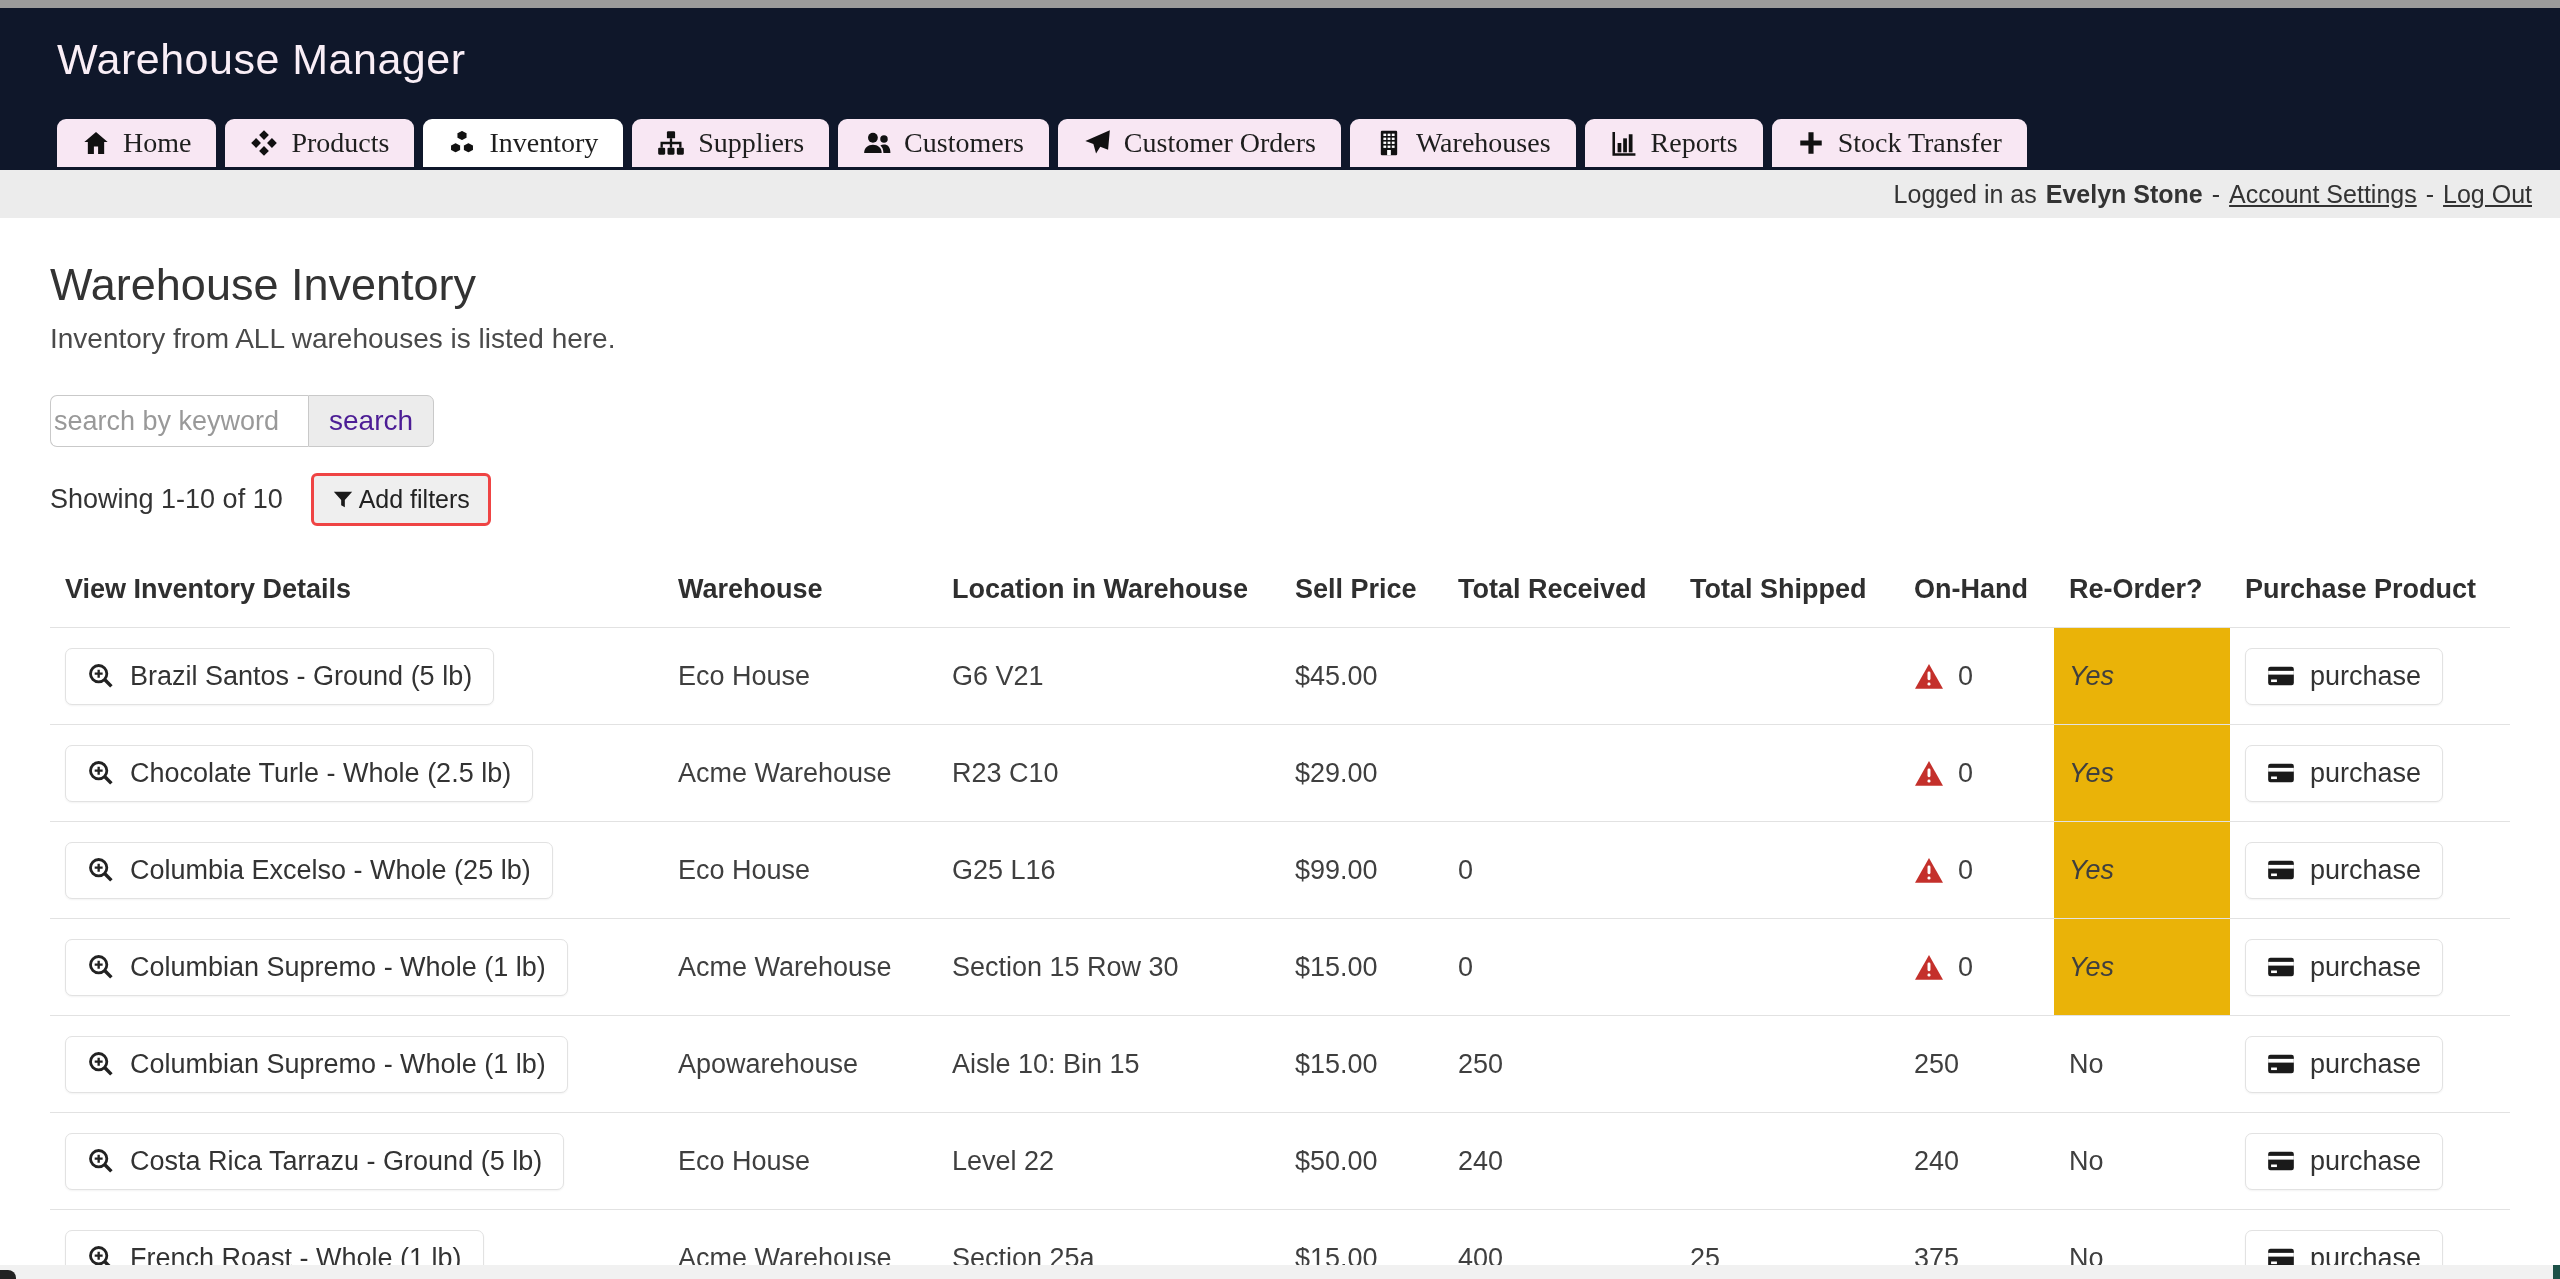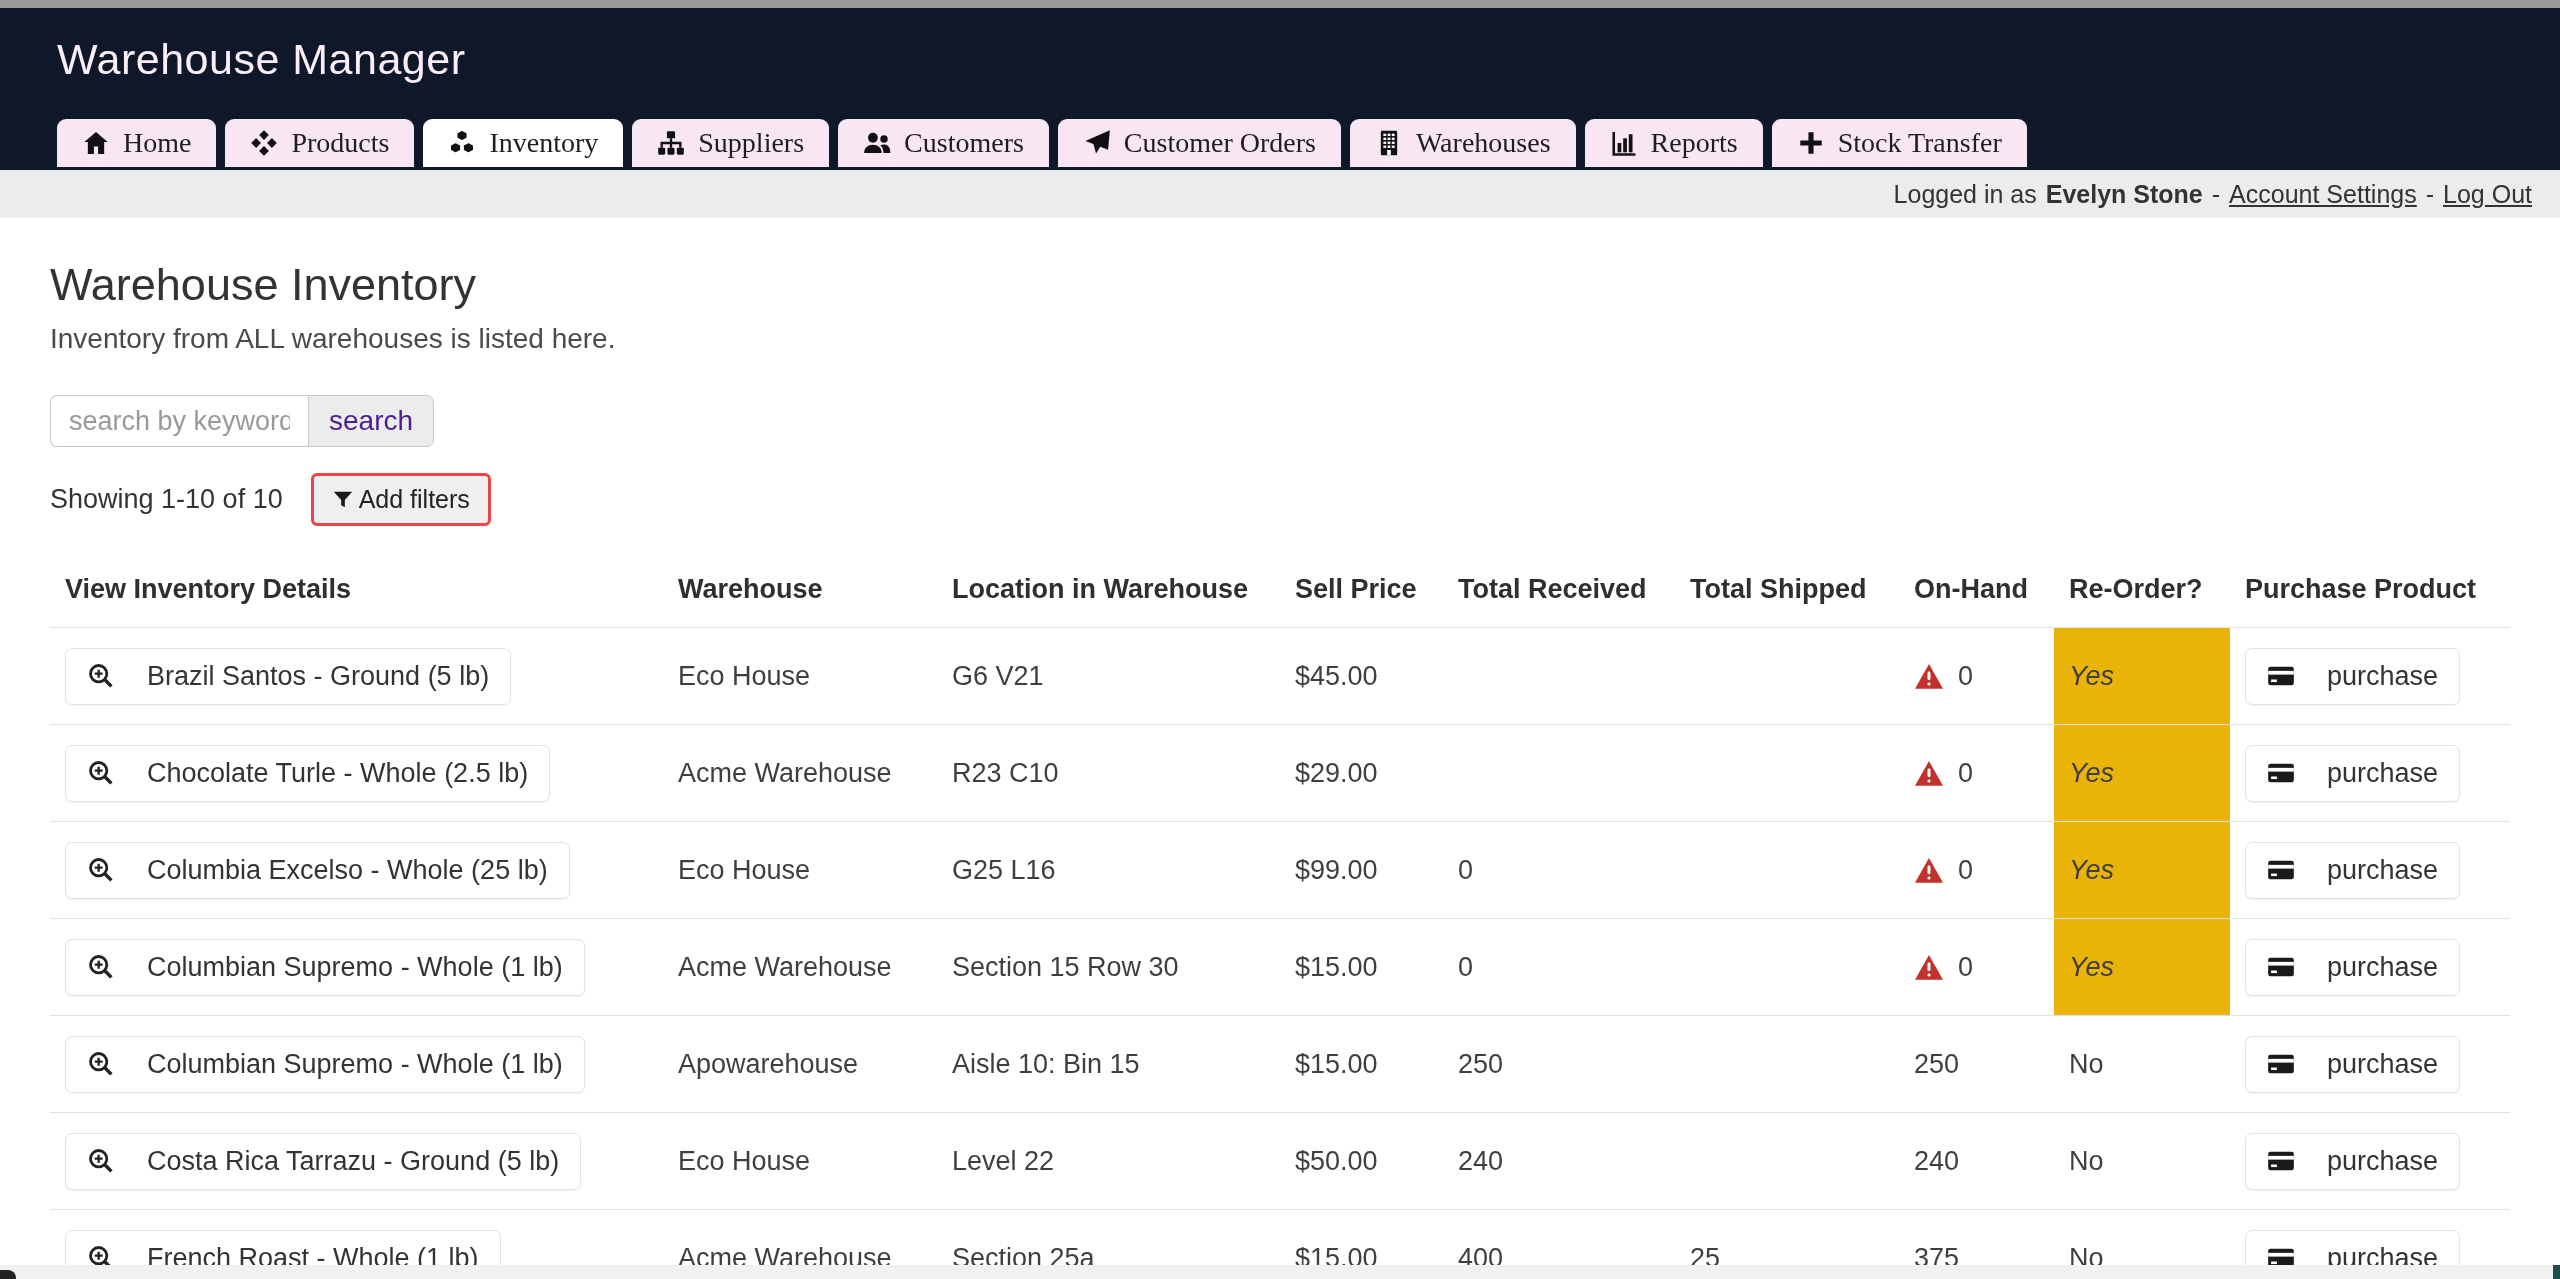--- a/index.html
+++ b/index.html
@@ -57,21 +57,21 @@
   .user-bar b { font-weight: 700; }
   .user-link { color: #333; text-decoration: underline; cursor: pointer; }
   .main { padding: 0 50px; }
   .page-title { font-size: 45px; font-weight: 400; color: #333; margin-top: 44px; line-height: 1; }
   .page-subtitle { font-size: 28px; color: #4a4a4a; margin-top: 18px; line-height: 1; }
   .search-row { margin-top: 42px; display: flex; align-items: stretch; }
   .search-input {
     width: 258px; height: 52px;
     border: 1px solid #c9c9c9; border-right: none;
     border-radius: 7px 0 0 7px;
-    padding: 0 18px;
+    padding: 0 3px;
     font-size: 27px; color: #333;
     font-family: "Liberation Sans", sans-serif;
     outline: none;
   }
   .search-input::placeholder { color: #999; }
   .search-button {
     height: 52px; padding: 0 20px;
     font-size: 28px; color: #4c1d95;
     background: #ececec;
     border: 1px solid #c9c9c9;
@@ -112,21 +112,21 @@
     padding: 0 15px;
     height: 97px;
     border-top: 1px solid #e2e2e2;
     vertical-align: middle;
     white-space: nowrap;
     overflow: hidden;
   }
   td.reorder-yes { background: #eab308; font-style: italic; }
   .cell-flex { display: flex; align-items: center; gap: 14px; }
   .row-btn {
-    display: inline-flex; align-items: center; gap: 32px;
+    display: inline-flex; align-items: center; gap: 15px;
     background: #ffffff;
     border: 1px solid #e2e2e2;
     border-radius: 7px;
     padding: 12px 21px;
     font-size: 27px; color: #333;
     font-family: "Liberation Sans", sans-serif;
     box-shadow: 0 1px 2px rgba(0,0,0,0.05);
     cursor: pointer;
     white-space: nowrap;
   }

